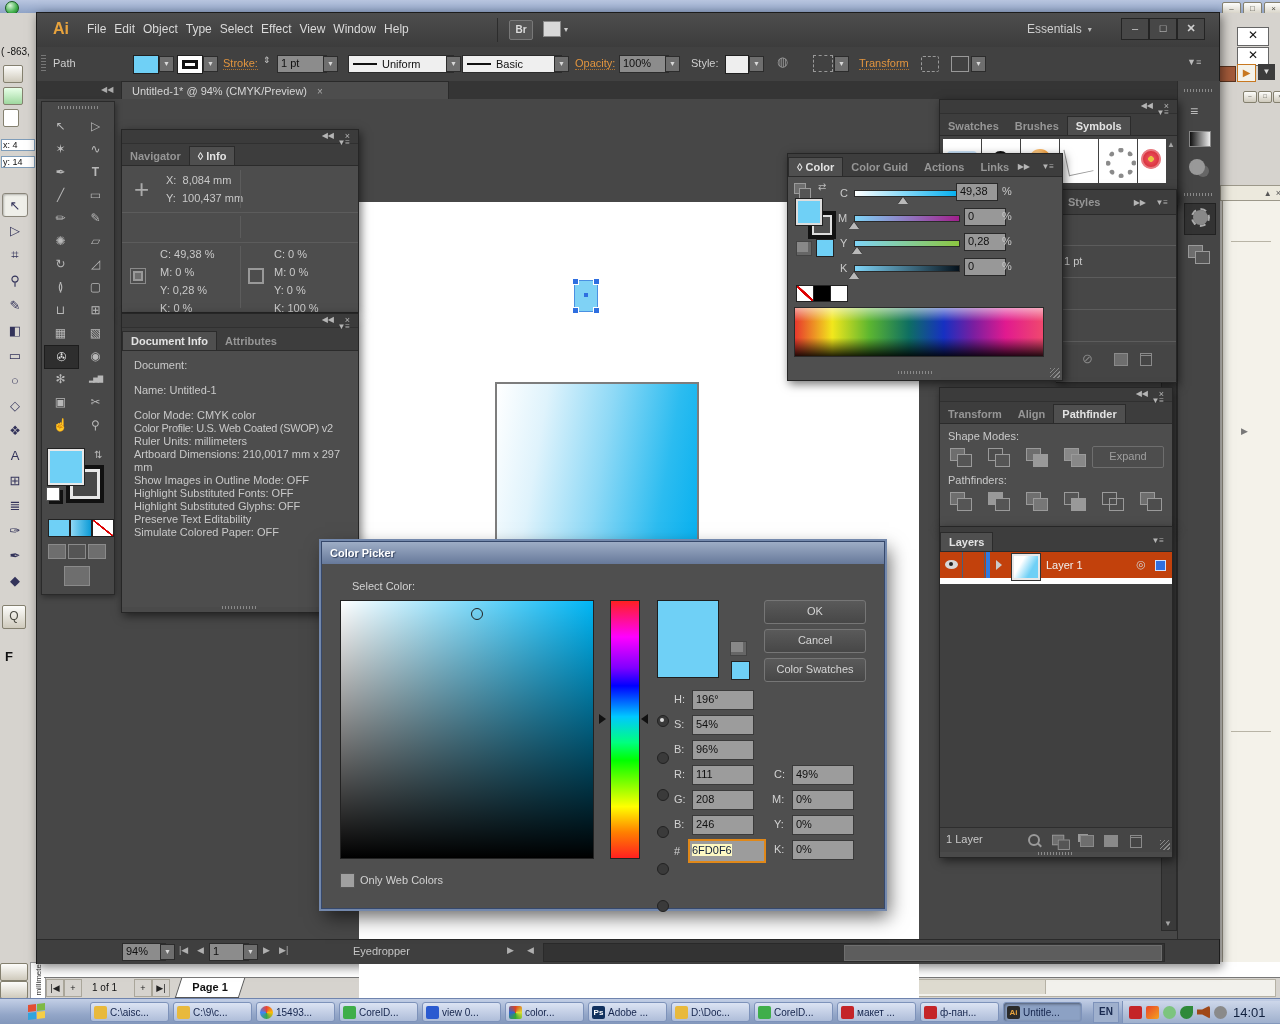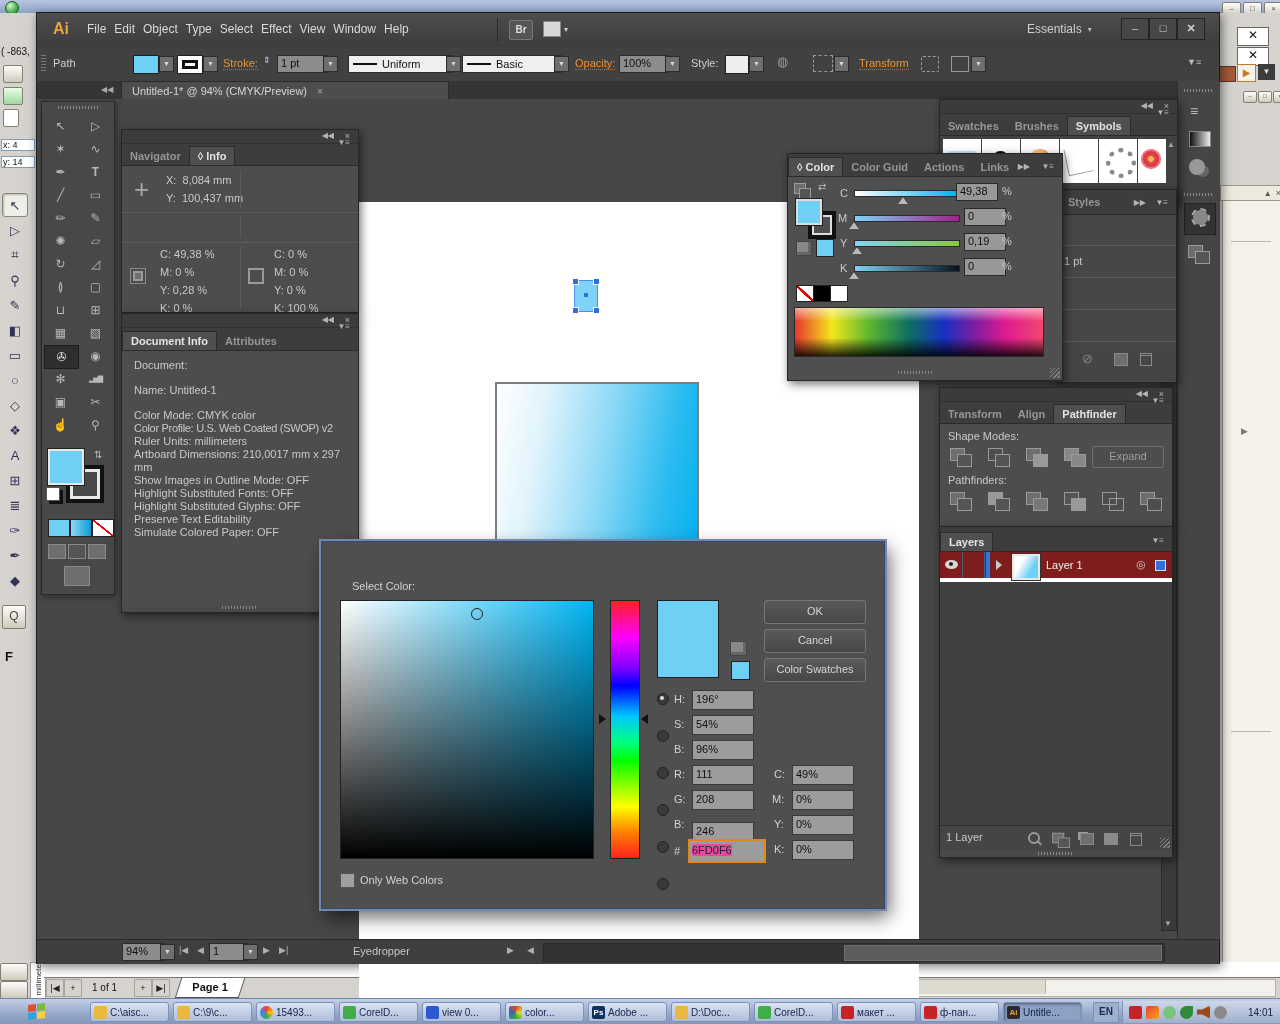--- a/index.html
+++ b/index.html
@@ -415,21 +415,21 @@
       <div class="valbox" style="left:168px;top:6px">49,38</div>
       <span class="abs txt" style="left:214px;top:8px">%</span>
       <span class="abs txt" style="left:50px;top:35px">M</span>
       <div class="slider-track" style="left:66px;top:38px;width:104px;background:linear-gradient(90deg,#7fd4f7,#a0208c)"></div>
       <div class="thumb" style="left:61px;top:45px"></div>
       <div class="valbox" style="left:176px;top:31px">0</div>
       <span class="abs txt" style="left:214px;top:33px">%</span>
       <span class="abs txt" style="left:52px;top:60px">Y</span>
       <div class="slider-track" style="left:66px;top:63px;width:104px;background:linear-gradient(90deg,#7fd4f7,#8cc63f)"></div>
       <div class="thumb" style="left:64px;top:70px"></div>
-      <div class="valbox" style="left:176px;top:56px">0,19</div>
+      <div class="valbox" style="left:176px;top:56px">0,28</div>
       <span class="abs txt" style="left:214px;top:58px">%</span>
       <span class="abs txt" style="left:52px;top:85px">K</span>
       <div class="slider-track" style="left:66px;top:88px;width:104px;background:linear-gradient(90deg,#7fd4f7,#06121c)"></div>
       <div class="thumb" style="left:61px;top:95px"></div>
       <div class="valbox" style="left:176px;top:81px">0</div>
       <span class="abs txt" style="left:214px;top:83px">%</span>
 
       <div class="abs" style="left:8px;top:108px;width:16px;height:15px;border:1px solid #222;background:linear-gradient(to top right,#fff 44%,#d00 45%,#d00 55%,#fff 56%)"></div>
       <div class="abs" style="left:25px;top:108px;width:16px;height:15px;border:1px solid #222;background:#000"></div>
       <div class="abs" style="left:42px;top:108px;width:16px;height:15px;border:1px solid #222;background:#fff"></div>
@@ -555,21 +555,21 @@
           <i style="background:#4d4d4d"></i>
         </div>
     </div>
   </div>
 
   <div class="panel" style="left:902px;top:513px;width:232px;height:330px">
     <div class="tabbar" style="height:24px">
       <span class="ptab active">Layers</span>
       <span class="picn" style="right:8px;top:9px;position:absolute">▼≡</span>
     </div>
-    <div style="position:relative;height:26px;background:#7f1d1d;border-bottom:4px solid #ffffff">
+    <div style="position:relative;height:26px;background:#c2410c;border-bottom:6px solid #ffffff">
       <div class="abs" style="left:0;top:0;width:22px;height:26px;border-right:1px solid #46607e">
           <div class="eye" style="margin:8px auto"></div>
         </div>
       <div class="abs" style="left:22px;top:0;width:22px;height:26px;border-right:1px solid #46607e"></div>
       <div class="abs" style="left:46px;top:0;width:4px;height:26px;background:#2f7ae0"></div>
       <span class="abs" style="left:56px;top:8px;width:0;height:0;border-top:5px solid transparent;border-bottom:5px solid transparent;border-left:6px solid #c9c9c9"></span>
       <div class="abs" style="left:72px;top:2px;width:24px;height:22px;background:linear-gradient(120deg,#fff 30%,#6FD0F6 70%);border:2px solid #e8e8e8;outline:1px solid #333"></div>
       <span class="abs" style="left:106px;top:7px;font-size:11px;color:#f0f0f0">Layer 1</span>
       <span class="abs" style="left:196px;top:6px;font-size:11px;color:#d5d5d5">◎</span>
       <div class="abs" style="left:215px;top:8px;width:9px;height:9px;background:#2f6fe0;border:1px solid #cfe0ff"></div>
@@ -601,20 +601,23 @@
     <span class="sb-ic" style="left:242px">▶|</span>
     <span class="abs" style="left:316px;top:5px;font-size:11px;color:#c5c5c5">Eyedropper</span>
     <span class="sb-ic" style="left:470px">▶</span>
     <span class="sb-ic" style="left:490px">◀</span>
     <div class="abs" style="left:506px;top:3px;width:620px;height:17px;background:#333;border:1px solid #2a2a2a">
       <div style="position:absolute;left:300px;top:1px;width:316px;height:14px;background:#5d5d5d;border:1px solid #6e6e6e"></div>
     </div>
   </div>
 
   <div class="abs" style="left:284px;top:528px;width:562px;height:366px;background:#4f4f4f;border:1px solid #36486b;box-shadow:0 0 0 2px #7388ac,4px 8px 18px rgba(0,0,0,.6);z-index:40">
+    <div style="height:22px;background:linear-gradient(#9eadc6,#67799a);display:flex;align-items:center;padding:0 8px">
+      <span style="font-size:11px;font-weight:bold;color:#fff;text-shadow:1px 1px 1px #33415e">Color Picker</span>
+    </div>
     <span class="dlg-lab" style="left:30px;top:38px">Select Color:</span>
 
     <div class="abs" style="left:18px;top:58px;width:252px;height:257px;border:1px solid #222;background:linear-gradient(to top,#000,rgba(0,0,0,0)),linear-gradient(to right,#fff,rgba(255,255,255,0)),#00b6f5">
       <div class="abs" style="left:130px;top:7px;width:10px;height:10px;border:1.5px solid #222;border-radius:50%"></div>
     </div>
 
     <div class="abs" style="left:288px;top:58px;width:28px;height:257px;border:1px solid #222;background:linear-gradient(180deg,#ff2020 0%,#ff00ff 14%,#8000ff 26%,#0000ff 33%,#00c8ff 45%,#00ff80 55%,#00ff00 62%,#ffff00 80%,#ff8000 90%,#ff2020 100%)"></div>
     <span class="abs" style="left:277px;top:172px;width:0;height:0;border-top:5px solid transparent;border-bottom:5px solid transparent;border-left:7px solid #111"></span>
     <span class="abs" style="left:319px;top:172px;width:0;height:0;border-top:5px solid transparent;border-bottom:5px solid transparent;border-right:7px solid #111"></span>
 
@@ -637,25 +640,25 @@
     <div class="dlg-box" style="left:370px;top:198px">96%</div>
 
     <div class="abs radio" style="left:335px;top:226px"></div>
     <span class="dlg-lab" style="left:352px;top:226px">R:</span>
     <div class="dlg-box" style="left:370px;top:223px">111</div>
     <div class="abs radio" style="left:335px;top:251px"></div>
     <span class="dlg-lab" style="left:352px;top:251px">G:</span>
     <div class="dlg-box" style="left:370px;top:248px">208</div>
     <div class="abs radio" style="left:335px;top:276px"></div>
     <span class="dlg-lab" style="left:352px;top:276px">B:</span>
-    <div class="dlg-box" style="left:370px;top:280px">246</div>
+    <div class="dlg-box" style="left:370px;top:273px">246</div>
 
     <span class="dlg-lab" style="left:352px;top:303px">#</span>
     <div class="abs" style="left:366px;top:297px;width:70px;height:20px;background:#9c9c9c;border:2px solid #e08819;font-size:11px;line-height:18px;padding:0 2px">
-      <span style="background:#ec4899;color:#10203e">6FD0F6</span>
+      <span style="background:#fef9c3;color:#10203e">6FD0F6</span>
     </div>
 
     <span class="dlg-lab" style="left:452px;top:226px">C:</span>
     <div class="dlg-box" style="left:470px;top:223px">49%</div>
     <span class="dlg-lab" style="left:450px;top:251px">M:</span>
     <div class="dlg-box" style="left:470px;top:248px">0%</div>
     <span class="dlg-lab" style="left:452px;top:276px">Y:</span>
     <div class="dlg-box" style="left:470px;top:273px">0%</div>
     <span class="dlg-lab" style="left:452px;top:301px">K:</span>
     <div class="dlg-box" style="left:470px;top:298px">0%</div>
@@ -721,15 +724,15 @@
       <span>Untitle...</span>
     </div>
   <div class="abs" style="left:1093px;top:3px;width:24px;height:19px;background:#9fb0cd;border:1px solid #7d92ba;font-size:10px;font-weight:bold;color:#1a2a50;text-align:center;line-height:18px">EN</div>
   <div class="abs" style="left:1122px;top:2px;width:158px;height:22px;background:linear-gradient(#cdd7ea,#9fb0cd);border-left:1px solid #7d92ba;display:flex;align-items:center;gap:4px;padding-left:6px">
     <span class="tray-ic" style="background:#c42428"></span>
     <span class="tray-ic" style="background:linear-gradient(135deg,#e8442a,#f5a21e)"></span>
     <span class="tray-ic" style="background:#7cc47e;border-radius:50%"></span>
     <span class="tray-ic" style="background:#2f8a3a;border-radius:50% 0 50% 50%"></span>
     <span class="tray-ic" style="background:#a04818;clip-path:polygon(0 30%,40% 30%,100% 0,100% 100%,40% 70%,0 70%)"></span>
     <span class="tray-ic" style="background:#8a8a8a;border-radius:50%"></span>
-    <span style="font-size:10px;color:#10203e;margin-left:17px">14:01</span>
+    <span style="font-size:13px;color:#10203e;margin-left:2px">14:01</span>
   </div>
 </div>
 
 </body></html>

